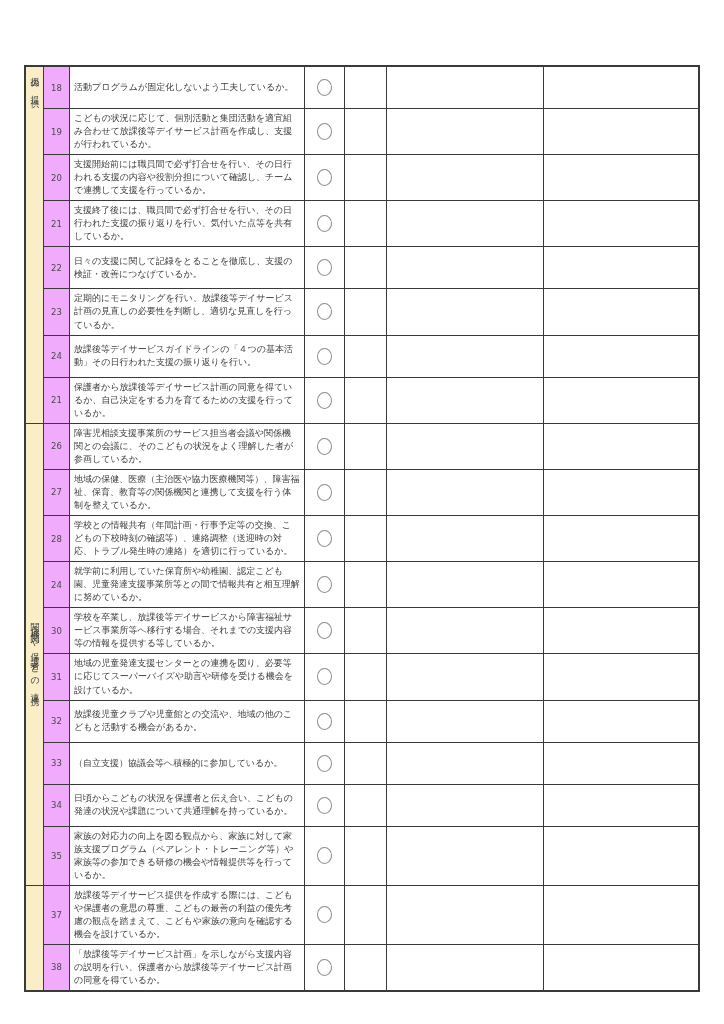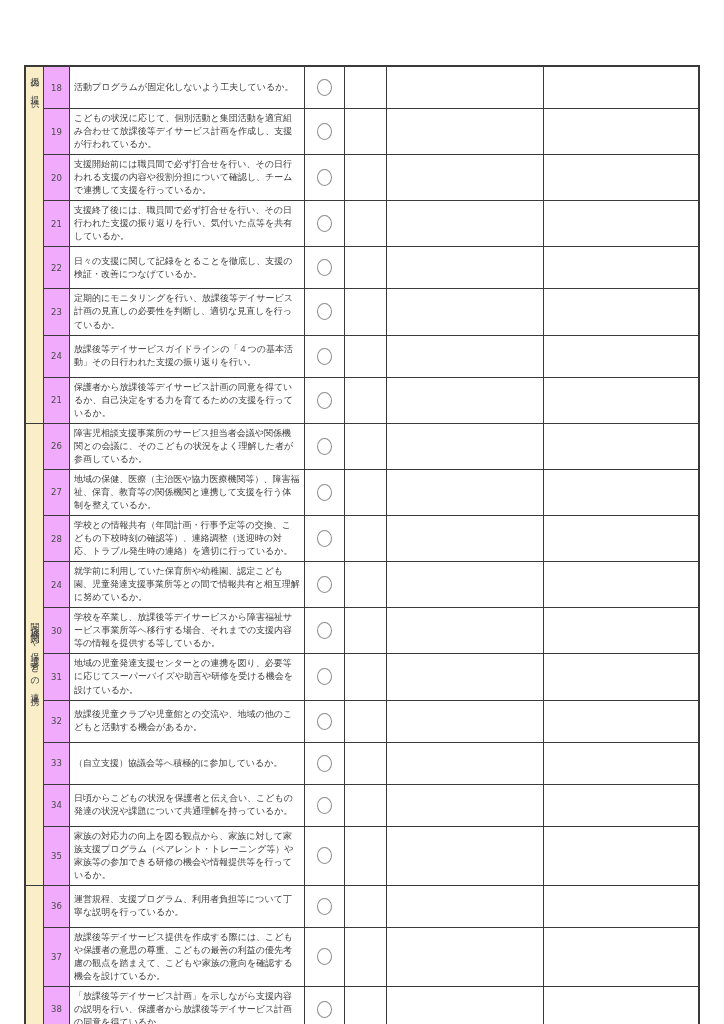--- a/index.html
+++ b/index.html
@@ -392,34 +392,20 @@
   </div>
         </div>
   </div>
       <div class="group">
     <div class="cell cat">
       <span class="vtext"></span>
     </div>
     <div class="rows">
           <div class="row">
     <div class="cell num">
-      <span>36</span>
-    </div>
-    <div class="cell txt">
-      <span>運営規程、支援プログラム、利用者負担等について丁寧な説明を行っているか。</span>
-    </div>
-    <div class="cell mark">
-      <span class="circle" title="○"></span>
-    </div>
-    <div class="cell c1"></div>
-    <div class="cell c2"></div>
-    <div class="cell c3"></div>
-  </div>
-          <div class="row">
-    <div class="cell num">
       <span>37</span>
     </div>
     <div class="cell txt">
       <span>放課後等デイサービス提供を作成する際には、こどもや保護者の意思の尊重、こどもの最善の利益の優先考慮の観点を踏まえて、こどもや家族の意向を確認する機会を設けているか。</span>
     </div>
     <div class="cell mark">
       <span class="circle" title="○"></span>
     </div>
     <div class="cell c1"></div>
     <div class="cell c2"></div>

